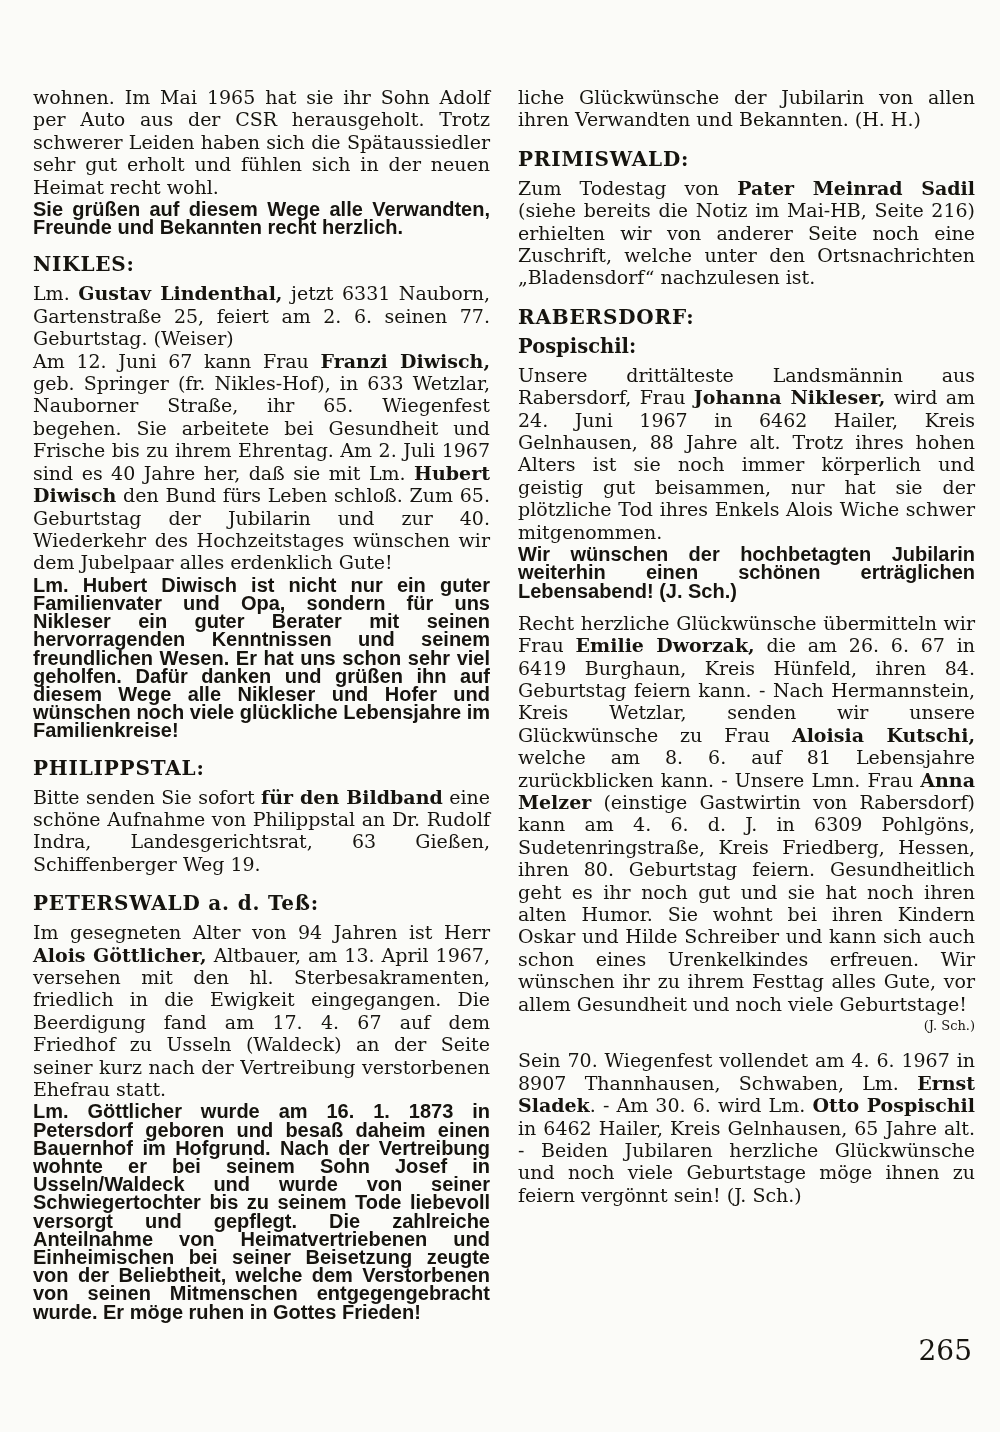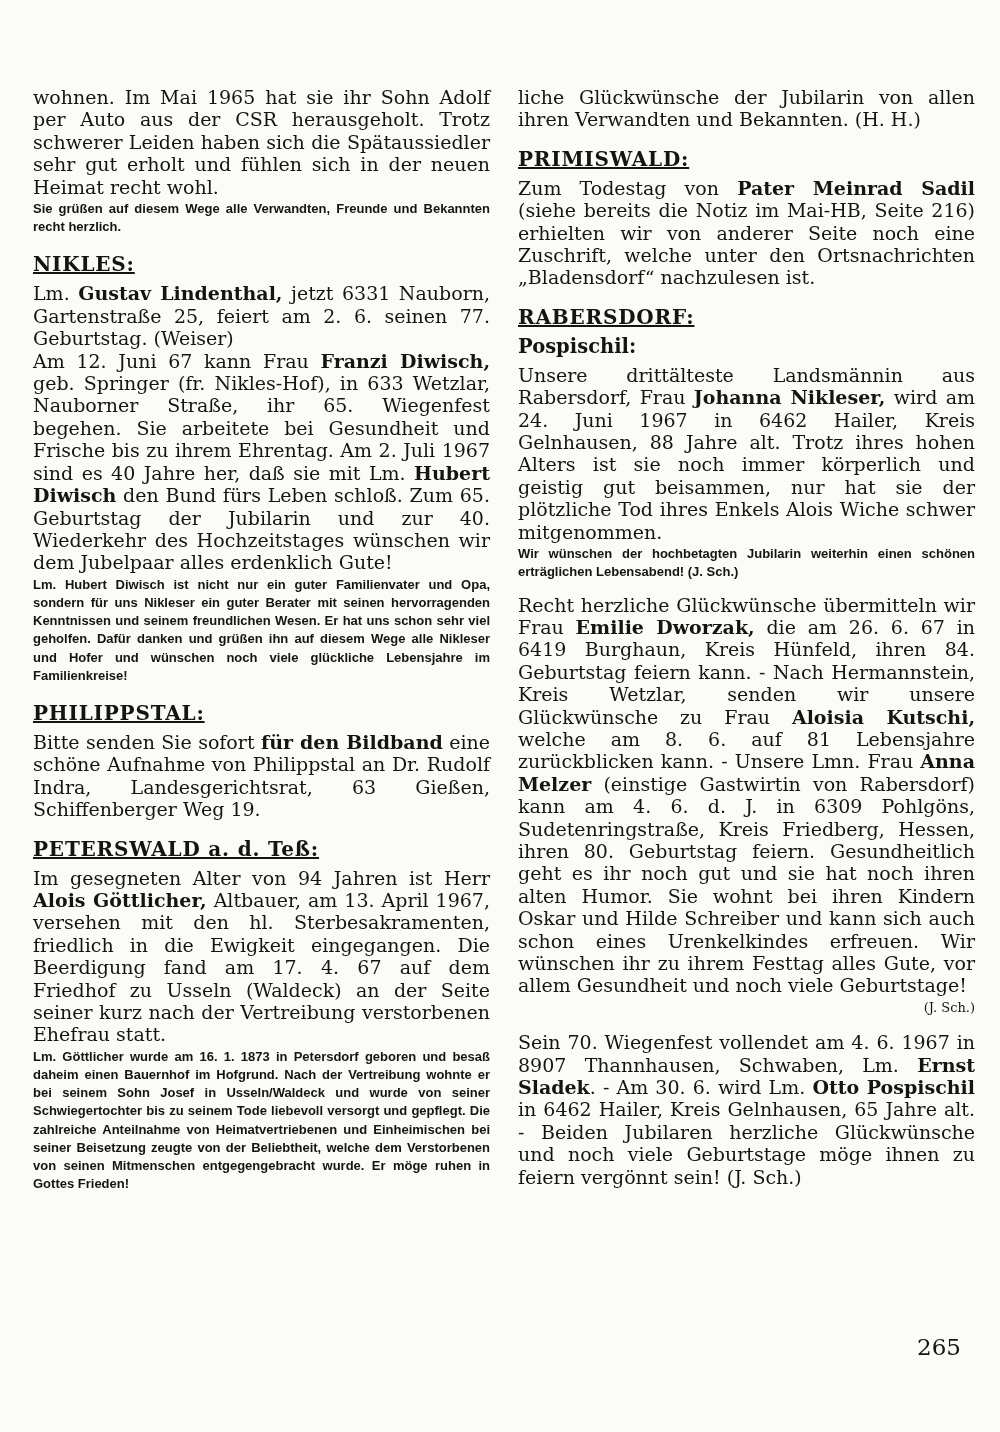--- a/index.html
+++ b/index.html
@@ -24,49 +24,48 @@
   .block { margin: 0; }
   .para {
     font-size: 19px;
     line-height: 22.4px;
     text-align: justify;
   }
   .para.gap { margin-top: 12px; }
   .small {
     font-family: "Liberation Sans", sans-serif;
     font-weight: 700;
-    font-size: 13px;
+    font-size: 20px;
     line-height: 18.2px;
     text-align: justify;
     margin-top: 2px;
   }
   .heading {
     font-size: 20px;
     font-weight: 700;
     letter-spacing: 0.8px;
     margin-top: 16px;
     margin-bottom: 6px;
-    text-decoration: underline;
   }
   .sub {
     font-size: 19.5px;
     font-weight: 700;
     margin: 2px 0 6px 0;
   }
   .right-note {
     font-size: 13px;
     line-height: 22.4px;
     text-align: right;
   }
   .b { font-weight: 700; }
   .page-number {
     position: absolute;
     top: 1334px;
-    right: 39px;
-    font-size: 23px;
+    right: 28px;
+    font-size: 28px;
   }
 </style>
 </head>
 <body>
 
 <div class="page">
   <div class="col" id="col-left">
       <div class="block para"><span>wohnen. Im Mai 1965 hat sie ihr Sohn Adolf per Auto aus der CSR herausgeholt. Trotz schwerer Leiden haben sich die Spätaussiedler sehr gut erholt und fühlen sich in der neuen Heimat recht wohl.</span></div>
       <div class="block small"><span>Sie grüßen auf diesem Wege alle Verwandten, Freunde und Bekannten recht herzlich.</span></div>
       <div class="block heading">NIKLES:</div>

